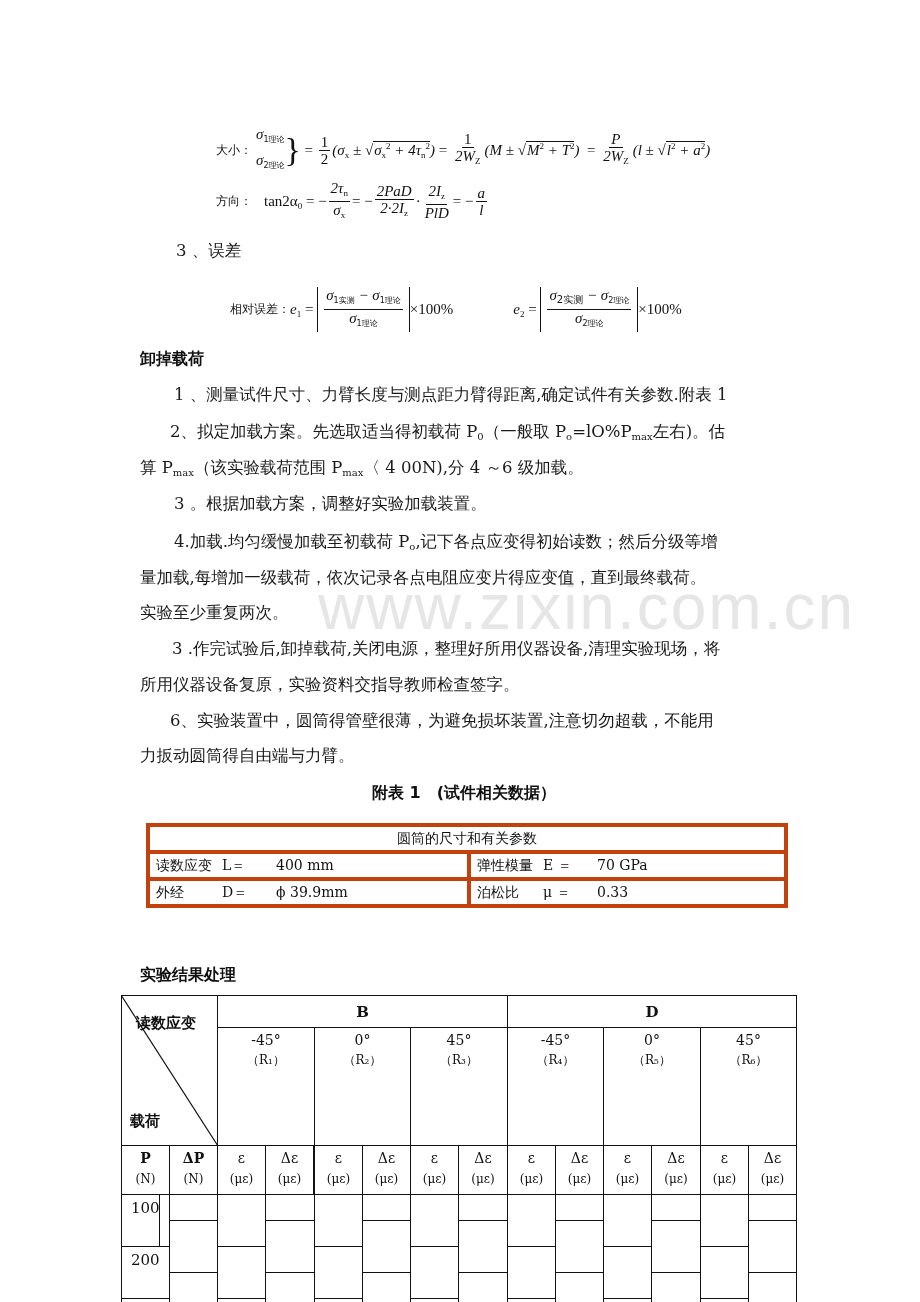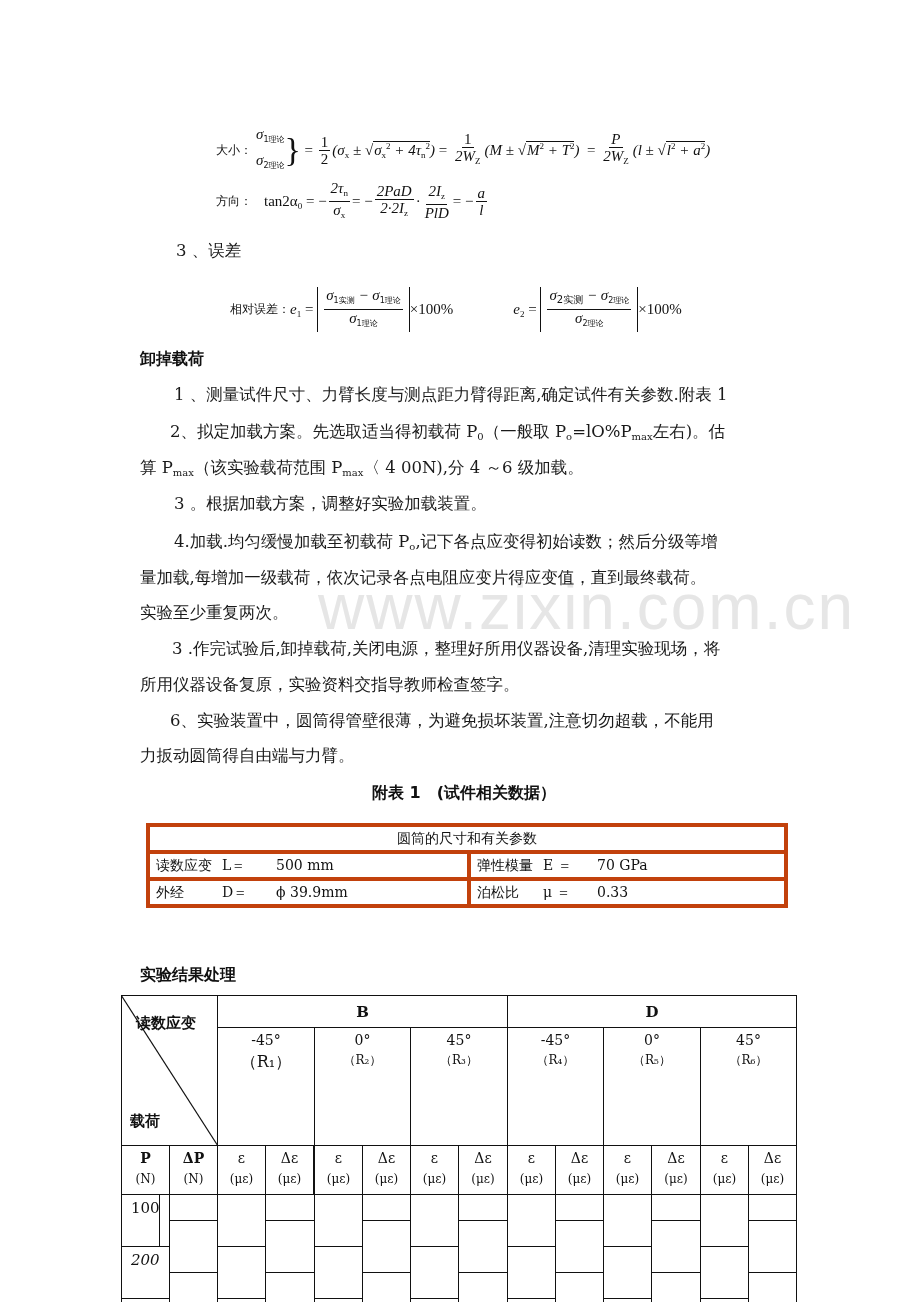--- a/index.html
+++ b/index.html
@@ -137,21 +137,21 @@
 <div class="abs para" style="left:140px; top:746px;">力扳动圆筒得自由端与力臂。</div>
 
 <div class="abs heading" style="left:372px; top:783px; font-size:16px;">附表 1　(试件相关数据）</div>
 
 <table class="t1">
   <tbody>
       <tr>
     <td colspan="2" style="text-align:center; font-family:'DejaVu Sans','Liberation Sans',sans-serif;">圆筒的尺寸和有关参数</td>
   </tr>
   <tr>
-    <td class="c1"><span class="lbl">读数应变</span><span class="sym">L＝</span><span>500 mm</span></td>
+    <td class="c1"><span class="lbl">读数应变</span><span class="sym">L＝</span><span>400 mm</span></td>
     <td><span class="lbl">弹性模量</span><span class="sym">E ＝</span><span>70 GPa</span></td>
   </tr>
   <tr>
     <td class="c1"><span class="lbl">外经</span><span class="sym">D＝</span><span>ϕ 39.9mm</span></td>
     <td><span class="lbl">泊松比</span><span class="sym">μ ＝</span><span>0.33</span></td>
   </tr>
 </tbody>
   </table>
 
 <div class="abs heading" style="left:140px; top:965px;">实验结果处理</div>
@@ -164,21 +164,21 @@
     </svg>
     <span class="abs" style="left:14px; top:18px; font-family:'DejaVu Sans','Liberation Sans',sans-serif; font-weight:bold; font-size:15px; background:transparent;">读数应变</span>
     <span class="abs" style="left:8px; top:116px; font-family:'DejaVu Sans','Liberation Sans',sans-serif; font-weight:bold; font-size:15px;">载荷</span>
   </div>
 
   <div class="cell ctr" style="left:96px; top:0; width:291px; height:33px; justify-content:center; font-weight:bold; font-size:15px;">B</div>
   <div class="cell ctr" style="left:386px; top:0; width:290px; height:33px; justify-content:center; font-weight:bold; font-size:15px;">D</div>
 
   <div class="cell ctr" style="left:96px; top:32px; width:98px; height:119px; padding-top:4px;">
       <span>-45°</span>
-      <span style="font-size:16px; margin-top:4px;">（R₁）</span>
+      <span style="font-size:12px; margin-top:4px;">（R₁）</span>
     </div>
   <div class="cell ctr" style="left:193px; top:32px; width:97px; height:119px; padding-top:4px;">
       <span>0°</span>
       <span style="font-size:12px; margin-top:4px;">（R₂）</span>
     </div>
   <div class="cell ctr" style="left:289px; top:32px; width:98px; height:119px; padding-top:4px;">
       <span>45°</span>
       <span style="font-size:12px; margin-top:4px;">（R₃）</span>
     </div>
   <div class="cell ctr" style="left:386px; top:32px; width:97px; height:119px; padding-top:4px;">
@@ -245,21 +245,21 @@
   <div class="cell ctr" style="left:579px; top:150px; width:49px; height:50px; padding-top:4px;">
       <span>ε</span>
       <span class="hdr-unit">(με)</span>
     </div>
   <div class="cell ctr" style="left:627px; top:150px; width:49px; height:50px; padding-top:4px;">
       <span>Δε</span>
       <span class="hdr-unit">(με)</span>
     </div>
 
   <div class="cell" style="left:0; top:199px; width:39px; height:53px; padding:4px 0 0 9px; font-size:15px;">100</div>
-  <div class="cell" style="left:0; top:251px; width:49px; height:53px; padding:4px 0 0 9px; font-size:15px;font-style:italic;">200</div>
+  <div class="cell" style="left:0; top:251px; width:49px; height:53px; padding:4px 0 0 9px; font-size:15px;">200</div>
   <div class="cell" style="left:0; top:303px; width:49px; height:53px;"></div>
 
   <div class="cell" style="left:48px;  top:199px; width:49px; height:27px;"></div>
   <div class="cell" style="left:48px;  top:225px; width:49px; height:53px;"></div>
   <div class="cell" style="left:48px;  top:277px; width:49px; height:53px;"></div>
 
   <div class="cell" style="left:144px; top:199px; width:50px; height:27px;"></div>
   <div class="cell" style="left:144px; top:225px; width:50px; height:53px;"></div>
   <div class="cell" style="left:144px; top:277px; width:50px; height:53px;"></div>
 

